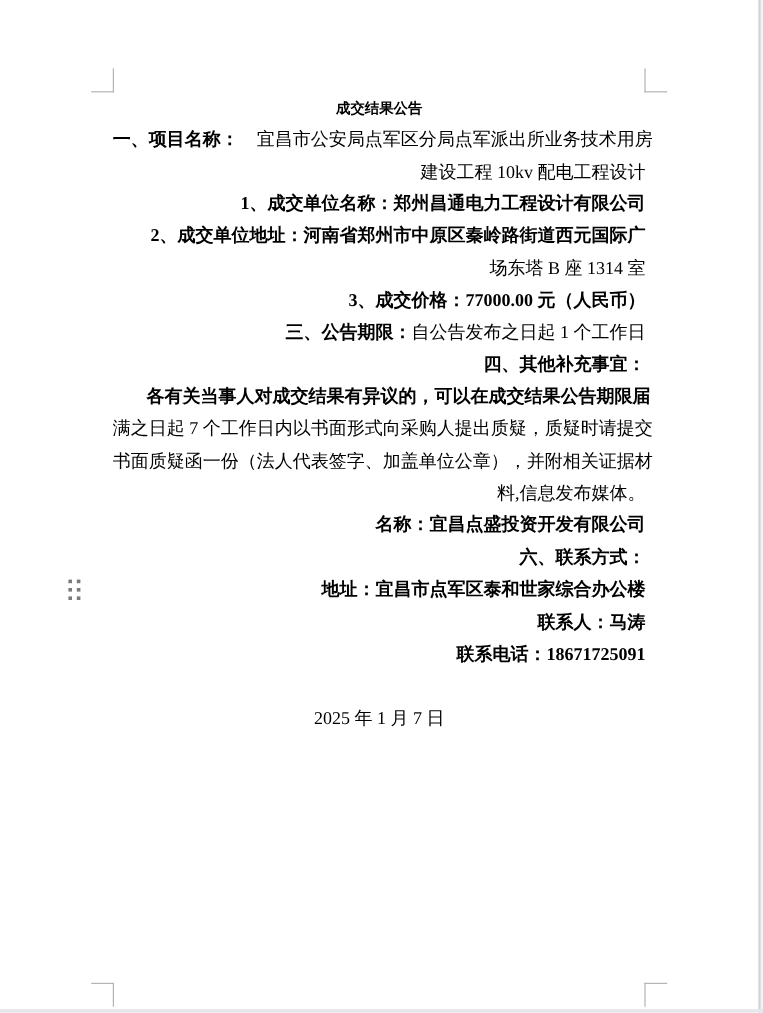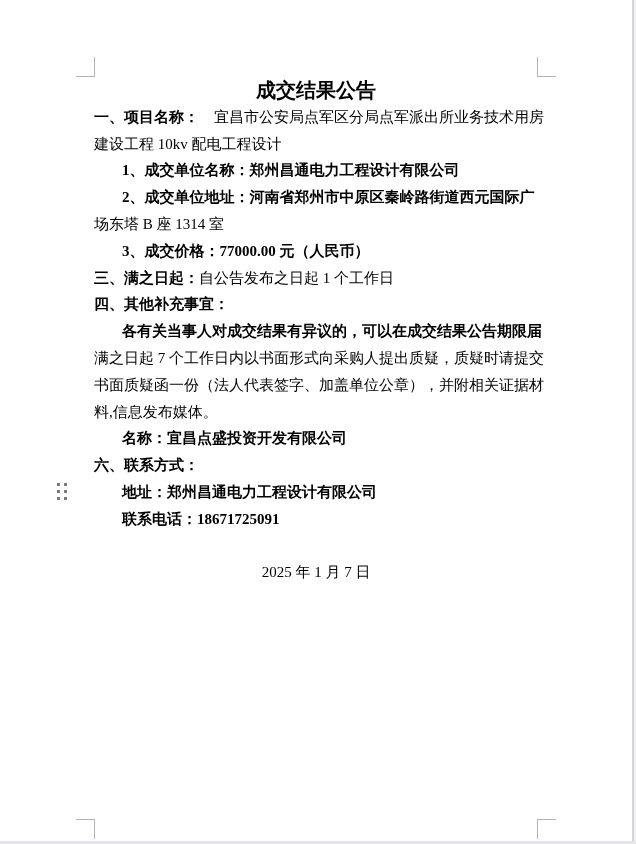--- a/index.html
+++ b/index.html
@@ -51,30 +51,30 @@
   .doc {
     position: absolute;
     left: 94px; top: 77px;
     width: 444px;
     font-size: 15px;
     line-height: 26.8px;
   }
   .line {
     height: 26.8px;
     white-space: nowrap;
-    text-align: left;
+    text-align: right;
   }
   .line.indent { padding-left: 28px; font-weight: bold; }
   .line.right { text-align: center; }
   .line b, .doc-title b { font-weight: bold; }
   .doc-title {
     height: 26.8px;
     text-align: center;
     font-weight: bold;
-    font-size: 20px;
+    font-size: 12px;
     white-space: nowrap;
   }
 </style>
 </head>
 <body>
 
 <div class="page">
 
   <div class="crop tl"></div>
   <div class="crop tr"></div>
@@ -92,29 +92,30 @@
 
   <div class="doc">
     <div class="doc-title">成交结果公告</div>
     <div id="doc-lines">
         <div class="line"><b>一、项目名称：</b><span>　宜昌市公安局点军区分局点军派出所业务技术用房</span></div>
         <div class="line"><span>建设工程 10kv 配电工程设计</span></div>
         <div class="line indent"><span>1、成交单位名称：郑州昌通电力工程设计有限公司</span></div>
         <div class="line indent"><span>2、成交单位地址：河南省郑州市中原区秦岭路街道西元国际广</span></div>
         <div class="line"><span>场东塔 B 座 1314 室</span></div>
         <div class="line indent"><span>3、成交价格：77000.00 元（人民币）</span></div>
-        <div class="line"><b>三、满之日起：</b><span>自公告发布之日起 1 个工作日</span></div>
+        <div class="line"><b>三、公告期限：</b><span>自公告发布之日起 1 个工作日</span></div>
         <div class="line"><b>四、其他补充事宜：</b></div>
         <div class="line indent"><span>各有关当事人对成交结果有异议的，可以在成交结果公告期限届</span></div>
         <div class="line"><span>满之日起 7 个工作日内以书面形式向采购人提出质疑，质疑时请提交</span></div>
         <div class="line"><span>书面质疑函一份（法人代表签字、加盖单位公章），并附相关证据材</span></div>
         <div class="line"><span>料,信息发布媒体。</span></div>
         <div class="line indent"><span>名称：宜昌点盛投资开发有限公司</span></div>
         <div class="line"><b>六、联系方式：</b></div>
-        <div class="line indent"><span>地址：郑州昌通电力工程设计有限公司</span></div>
+        <div class="line indent"><span>地址：宜昌市点军区泰和世家综合办公楼</span></div>
+        <div class="line indent"><span>联系人：马涛</span></div>
         <div class="line indent"><span>联系电话：18671725091</span></div>
         <div class="line">&nbsp;</div>
         <div class="line right"><span>2025 年 1 月 7 日</span></div>
       </div>
   </div>
 
   <div class="edge-right"></div>
   <div class="edge-right-outer"></div>
   <div class="edge-bottom"></div>
 

